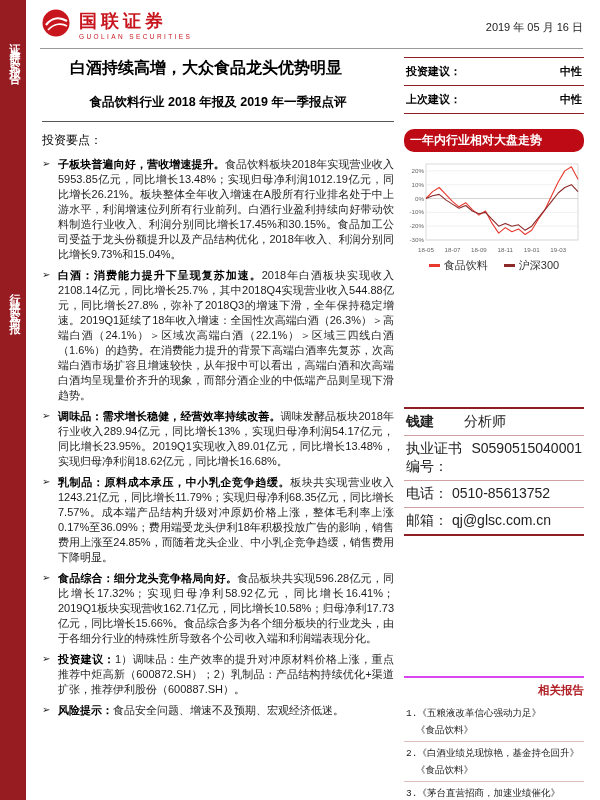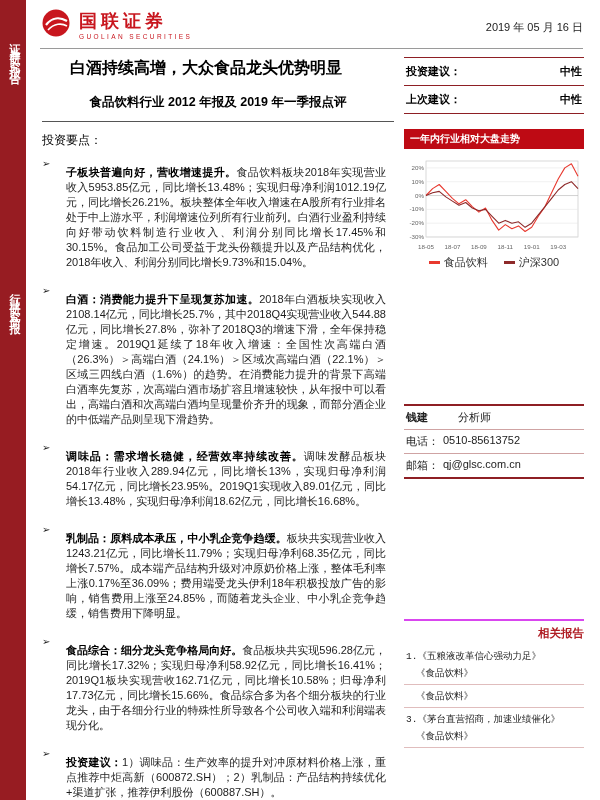--- a/index.html
+++ b/index.html
@@ -23,36 +23,36 @@
   .hdr-rule{position:absolute;left:40px;top:48px;width:543px;border-top:1px solid #9a9a9a;}
 
   
   .main{position:absolute;left:42px;top:52px;width:352px;}
   .title{font-size:16px;font-weight:bold;margin:6px 0 0 28px;color:#000;}
   .subtitle{font-size:12.5px;font-weight:bold;text-align:center;margin:15px 0 0 0;color:#000;}
   .sub-rule{border-top:1px solid #555;margin-top:10px;}
   .kp-head{font-weight:normal;font-size:12px;margin:10px 0 8px 0;color:#000;}
   .bullet{display:flex;margin-bottom:6px;}
   .bullet .mk{flex:0 0 16px;font-size:10px;color:#1d1d1d;padding-top:1px;}
-  .bullet p{margin:8px;font-size:11px;line-height:15px;text-align:justify;}
+  .bullet p{margin:0;font-size:11px;line-height:15px;text-align:justify;}
   .bullet b{font-weight:bold;color:#000;}
 
   
   .right{position:absolute;left:404px;top:57px;width:180px;}
   .ratings{border-top:1.5px solid #8e1f24;}
   .rrow{display:flex;justify-content:space-between;align-items:center;
     padding:6px 2px;border-bottom:1.5px solid #8e1f24;font-size:11px;font-weight:bold;color:#000;}
   .chart-block{margin-top:15px;}
-  .chart-head{background:#be0a14;color:#fff;font-size:10px;font-weight:bold;padding:3px 6px;}
+  .chart-head{background:#be0a14;color:#fff;font-size:12px;font-weight:bold;padding:3px 6px;border-radius:10px;}
   #trend-svg{display:block;margin-top:6px;width:178px;height:98px;}
   .legend{display:flex;justify-content:center;gap:16px;font-size:11px;color:#333;margin-top:2px;}
   .legend-item{display:flex;align-items:center;}
   .legend-swatch{display:inline-block;width:11px;height:3px;margin-right:4px;}
 
-  .analyst{margin-top:134px;border-top:2px solid #8e1f24;font-size:11px;color:#222;}
+  .analyst{margin-top:134px;border-top:2px solid #8e1f24;font-size:14px;color:#222;}
   .arow{display:flex;padding:4px 2px;border-bottom:1px solid #cfa3a3;gap:4px;}
   .arow.name-row{gap:30px;}
   .arow.last{border-bottom:2px solid #8e1f24;}
   .aname{font-weight:bold;}
 
   .related{margin-top:140px;}
   .related-head{color:#b01e24;font-weight:bold;font-size:11.5px;border-top:2px solid #d946ef;
     padding:5px 0 4px 2px;text-align:right;}
   .rel-item{font-size:9.5px;padding:5px 2px 4px 2px;border-bottom:1px solid #e0bdbd;color:#222;}
   .rel-title{margin:0 0 4px 0;font-family:Liberation Mono, monospace;}
@@ -79,21 +79,21 @@
       <div class="cn">国联证券</div>
       <div class="en">GUOLIAN SECURITIES</div>
     </div>
   </div>
   <div class="date">2019 年 05 月 16 日</div>
 </div>
 <div class="hdr-rule"></div>
 
 <div class="main">
   <h1 class="title">白酒持续高增，大众食品龙头优势明显</h1>
-  <h2 class="subtitle">食品饮料行业 2012 年报及 2019 年一季报点评</h2>
+  <h2 class="subtitle">食品饮料行业 2018 年报及 2019 年一季报点评</h2>
   <div class="sub-rule"></div>
   <div class="kp-head">投资要点：</div>
 
   <div class="bullet">
     <span class="mk">➢</span>
     <p><b>子板块普遍向好，营收增速提升。</b><span>食品饮料板块2018年实现营业收入5953.85亿元，同比增长13.48%；实现归母净利润1012.19亿元，同比增长26.21%。板块整体全年收入增速在A股所有行业排名处于中上游水平，利润增速位列所有行业前列。白酒行业盈利持续向好带动饮料制造行业收入、利润分别同比增长17.45%和30.15%。食品加工公司受益于龙头份额提升以及产品结构优化，2018年收入、利润分别同比增长9.73%和15.04%。</span></p>
   </div>
   <div class="bullet">
     <span class="mk">➢</span>
     <p><b>白酒：消费能力提升下呈现复苏加速。</b><span>2018年白酒板块实现收入2108.14亿元，同比增长25.7%，其中2018Q4实现营业收入544.88亿元，同比增长27.8%，弥补了2018Q3的增速下滑，全年保持稳定增速。2019Q1延续了18年收入增速：全国性次高端白酒（26.3%）＞高端白酒（24.1%）＞区域次高端白酒（22.1%）＞区域三四线白酒（1.6%）的趋势。在消费能力提升的背景下高端白酒率先复苏，次高端白酒市场扩容且增速较快，从年报中可以看出，高端白酒和次高端白酒均呈现量价齐升的现象，而部分酒企业的中低端产品则呈现下滑趋势。</span></p>
@@ -168,36 +168,41 @@
       </span>
     </div>
   </div>
 
   <div class="analyst">
     <div class="arow name-row">
       <span class="aname">钱建</span>
       <span>分析师</span>
     </div>
     <div class="arow">
+      <span>执业证书编号：</span>
+      <span>S0590515040001</span>
+    </div>
+    <div class="arow">
       <span>电话：</span>
       <span>0510-85613752</span>
     </div>
     <div class="arow last">
       <span>邮箱：</span>
       <span>qj@glsc.com.cn</span>
     </div>
   </div>
 
   <div class="related">
     <div class="related-head">相关报告</div>
     <div class="rel-item">
       <div class="rel-title">1.《五粮液改革信心强动力足》</div>
       <div class="rel-src">《食品饮料》</div>
     </div>
     <div class="rel-item">
+      <div class="rel-title">2.《白酒业绩兑现惊艳，基金持仓回升》</div>
       <div class="rel-src">《食品饮料》</div>
     </div>
     <div class="rel-item">
       <div class="rel-title">3.《茅台直营招商，加速业绩催化》</div>
       <div class="rel-src">《食品饮料》</div>
     </div>
   </div>
 </div>
 
 </body></html>

